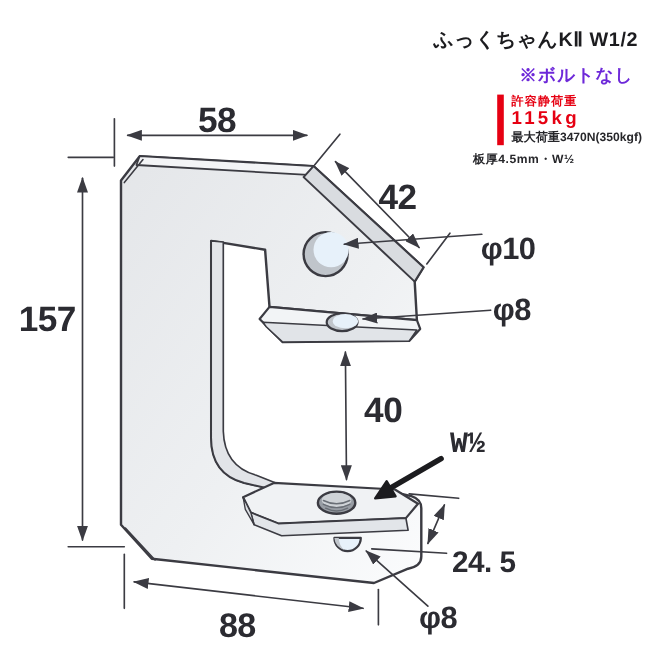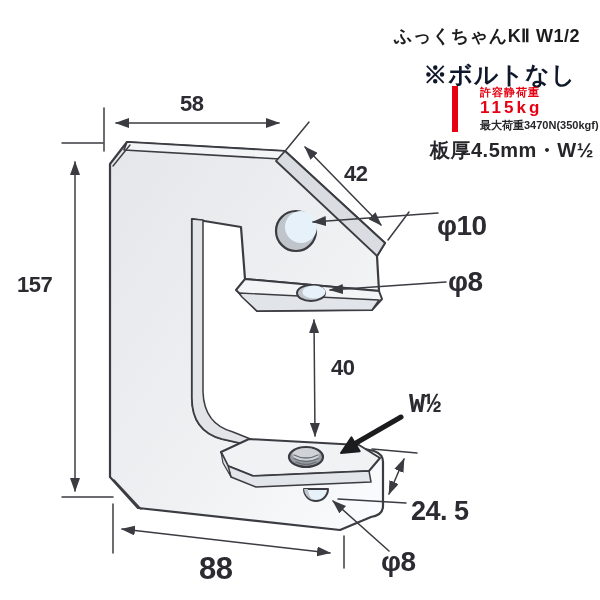--- a/index.html
+++ b/index.html
@@ -1,30 +1,30 @@
 <!DOCTYPE html>
 <html><head>
 <meta charset="utf-8">
 <style>
   html,body{margin:0;padding:0;background:#fff;}
   .canvas{position:relative;width:600px;height:600px;background:#ffffff;overflow:hidden;
           font-family:"Liberation Sans",sans-serif;}
   svg.diagram{position:absolute;left:0;top:0;width:600px;height:600px;}
-  .dim{position:absolute;color:#2b2b31;font-weight:700;font-size:22px;letter-spacing:-0.5px;
+  .dim{position:absolute;color:#2b2b31;font-weight:700;font-size:32px;letter-spacing:-0.5px;
        line-height:1;white-space:nowrap;}
   .title{position:absolute;top:24px;right:20px;font-size:18px;font-weight:700;color:#1c1c1f;
          letter-spacing:0.5px;white-space:nowrap;margin-left:20px;}
-  .bolt-note{position:absolute;top:59px;right:24px;font-size:24px;font-weight:700;color:#0f172a;
+  .bolt-note{position:absolute;top:59px;right:24px;font-size:16px;font-weight:700;color:#6d28d9;
          letter-spacing:1px;white-space:nowrap;}
-  .rating{position:absolute;left:452px;top:86px;border-left:6px solid #e60012;padding-left:22px;
+  .rating{position:absolute;left:452px;top:86px;border-left:6px solid #e60012;padding-left:7px;
          display:flex;flex-direction:column;gap:1px;}
   .rating .r1{font-size:11px;font-weight:700;color:#e60012;letter-spacing:1px;line-height:1.1;}
   .rating .r2{font-size:17px;font-weight:700;color:#e60012;letter-spacing:3px;line-height:1.1;}
   .rating .r3{font-size:11px;font-weight:700;color:#26262a;line-height:1.2;letter-spacing:0;}
-  .spec{position:absolute;left:430px;top:137px;font-size:20px;font-weight:700;color:#26262a;
+  .spec{position:absolute;left:430px;top:137px;font-size:11px;font-weight:700;color:#26262a;
         letter-spacing:0.5px;white-space:nowrap;}
 </style>
 </head>
 <body>
 
 <div class="canvas">
 
   <svg class="diagram" viewBox="0 0 600 600" fill="none" stroke-linejoin="round" stroke-linecap="round">
     <defs>
       <linearGradient id="gFace" x1="0" y1="0" x2="1" y2="1">

